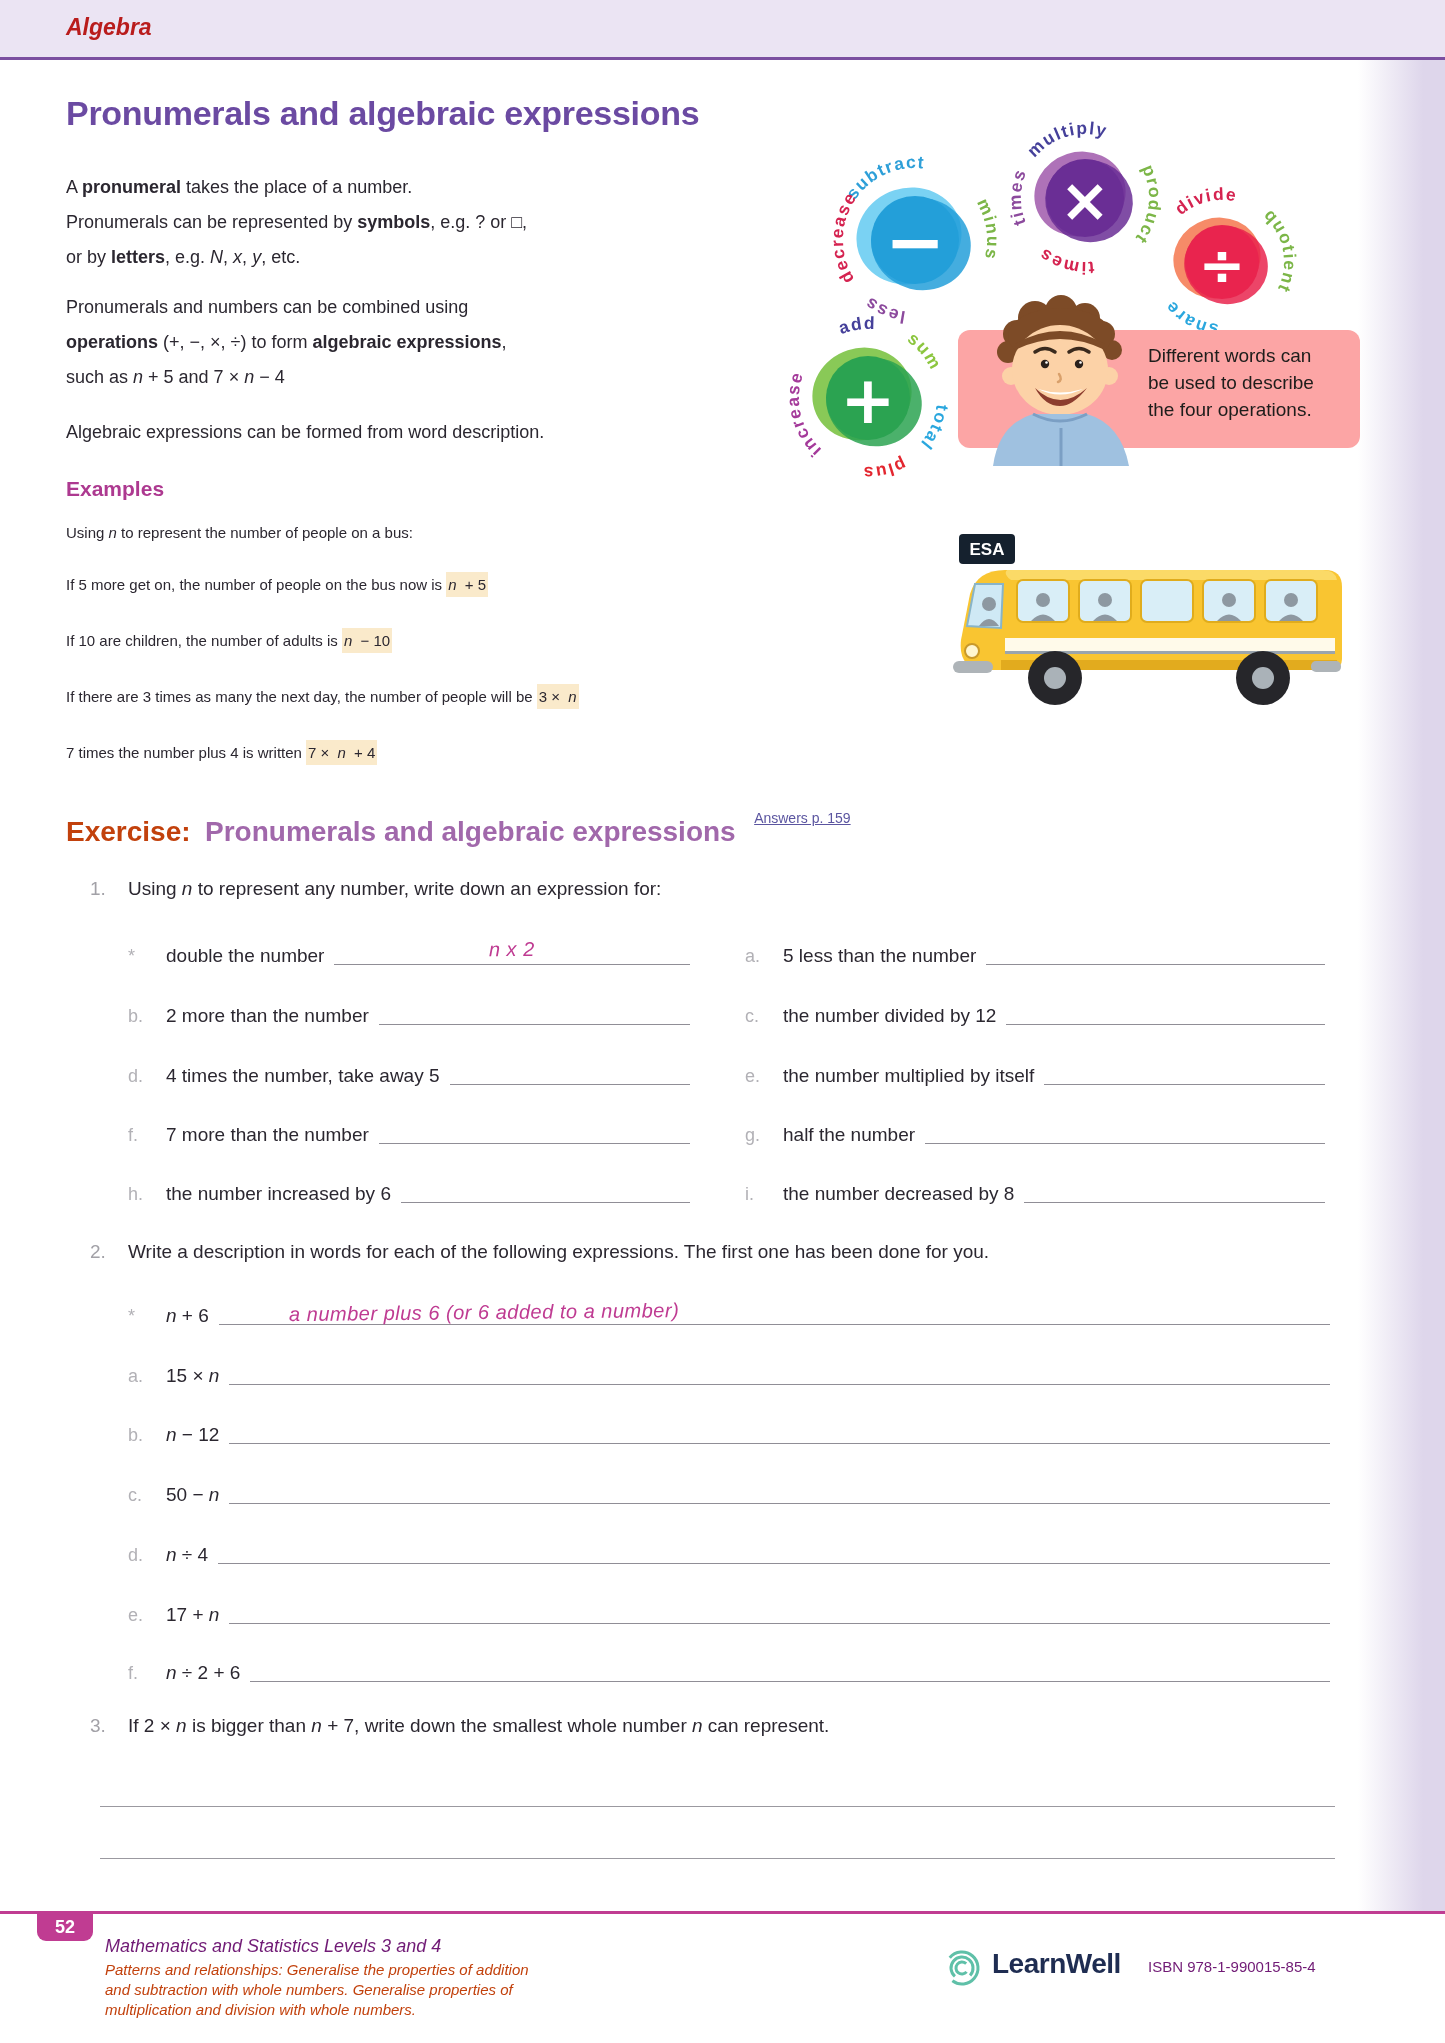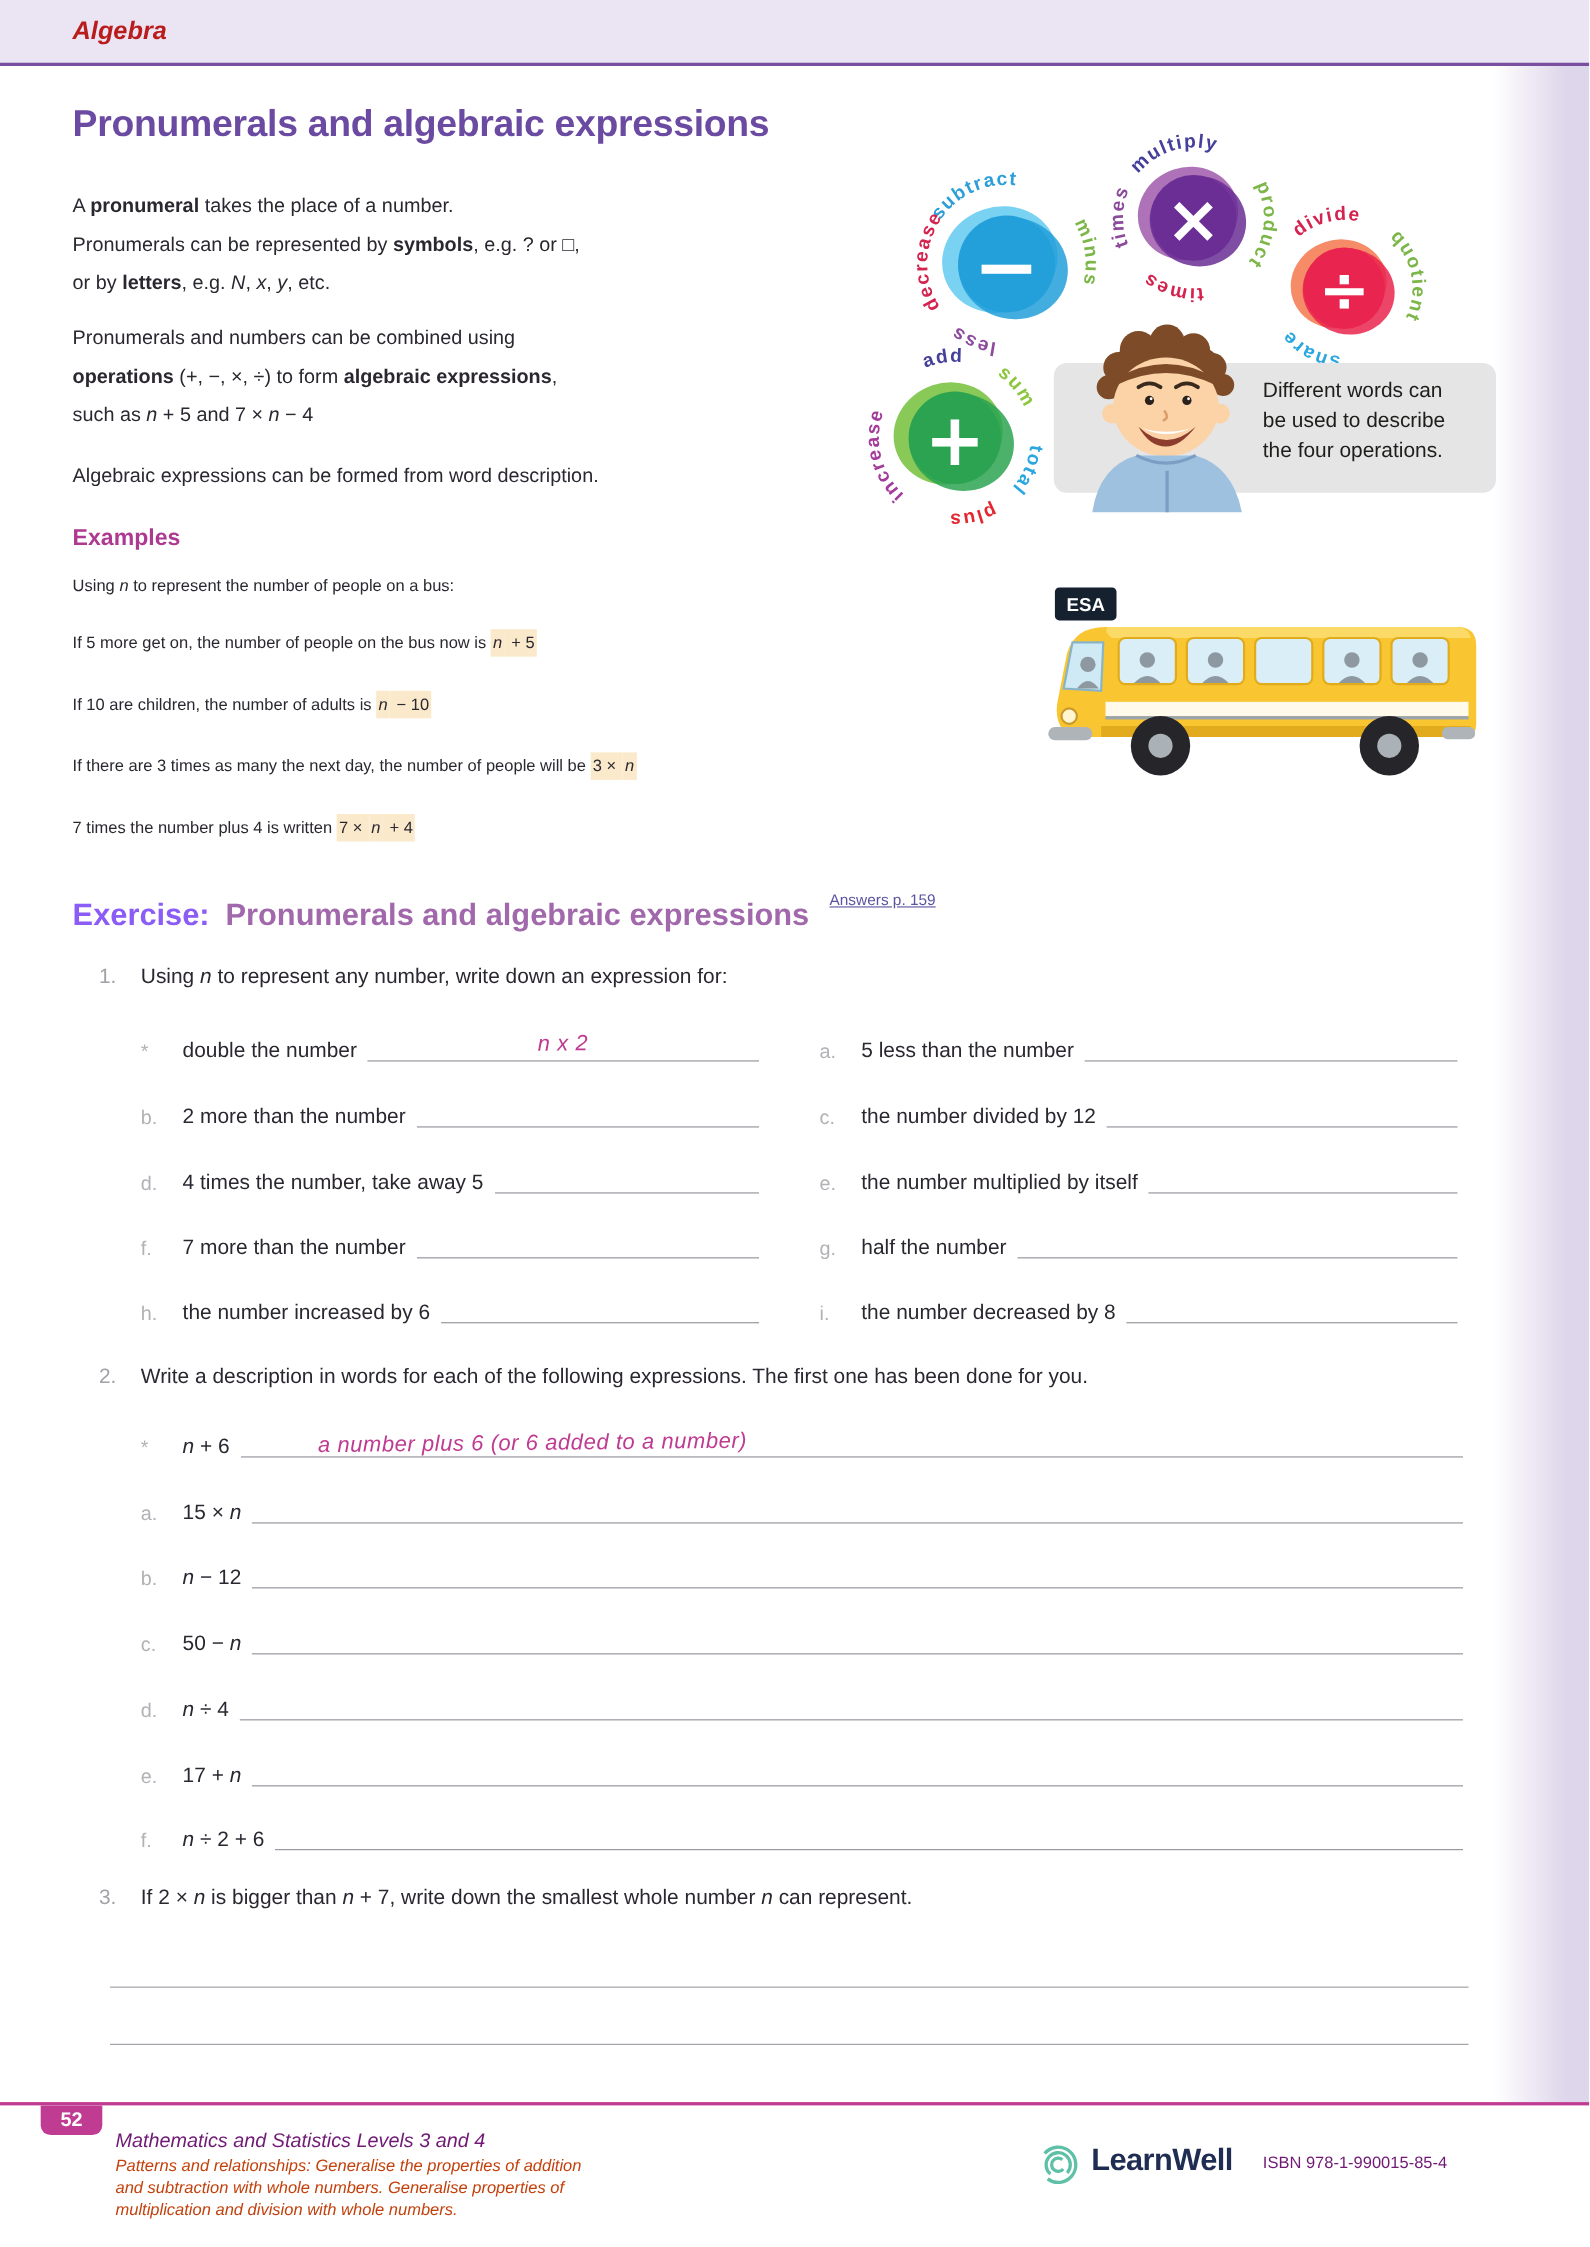--- a/index.html
+++ b/index.html
@@ -14,28 +14,28 @@
   .section{position:absolute;left:66px;top:14px;font-size:23px;font-weight:bold;font-style:italic;color:#b91c1c;}
   .rule{left:0;top:57px;width:1445px;height:3px;background:#7b4fa0;}
   .rightstrip{left:1358px;top:60px;width:87px;height:1851px;
       background:linear-gradient(to right, rgba(222,214,235,0), #ded6eb 75%);}
   .title{left:66px;top:94px;font-size:34px;font-weight:bold;color:#6b4aa2;margin:0;letter-spacing:-0.3px;}
   .para{left:66px;font-size:18px;}
   .para .line{line-height:35px;white-space:nowrap;}
   .exhead{left:66px;top:477px;font-size:21px;font-weight:bold;color:#ad3990;}
   .exline{left:66px;font-size:15px;line-height:26px;white-space:nowrap;text-align:center;}
   
-  .callout{left:958px;top:330px;width:402px;height:118px;background:#e5e5e5;border-radius:12px;}
+  .callout{left:958px;top:330px;width:402px;height:118px;background:#fca5a5;border-radius:12px;}
   .callout .ct{position:absolute;left:190px;top:12px;font-size:19px;line-height:27px;color:#1d1d1b;}
   
   .opword{font-size:17.5px;font-weight:600;letter-spacing:1.5px;font-family:"Liberation Sans",sans-serif;}
   .opsym{fill:#ffffff;font-weight:bold;text-anchor:middle;dominant-baseline:central;font-family:"DejaVu Sans",sans-serif;}
   
   .exercise-h{left:66px;top:810px;white-space:nowrap;}
-  .exercise-h .lab{font-size:28px;font-weight:bold;color:#8b5cf6;}
+  .exercise-h .lab{font-size:28px;font-weight:bold;color:#c2410c;}
   .exercise-h .tit{font-size:28px;font-weight:bold;color:#a168ab;margin-left:10px;}
   .exercise-h .ans{font-size:14px;color:#5b55a0;text-decoration:underline;margin-left:14px;vertical-align:18px;}
   .qprompt{left:90px;font-size:19px;white-space:nowrap;}
   .qprompt .qnum{color:#a2a1a7;display:inline-block;width:38px;}
   .row{display:flex;align-items:flex-end;height:30px;font-size:19px;}
   .row .lbl{color:#b2b1b6;width:38px;flex:0 0 38px;line-height:28px;font-size:18px;}
   .row .txt{line-height:28px;white-space:nowrap;}
   .row .fill{flex:1 1 auto;align-self:stretch;border-bottom:1.6px solid #908e96;margin-left:10px;margin-bottom:5px;position:relative;}
   .hw{position:absolute;left:0;right:0;bottom:3px;text-align:center;color:#bf3b92;
       font-style:italic;font-size:20px;letter-spacing:.5px;transform:rotate(-.6deg);}

